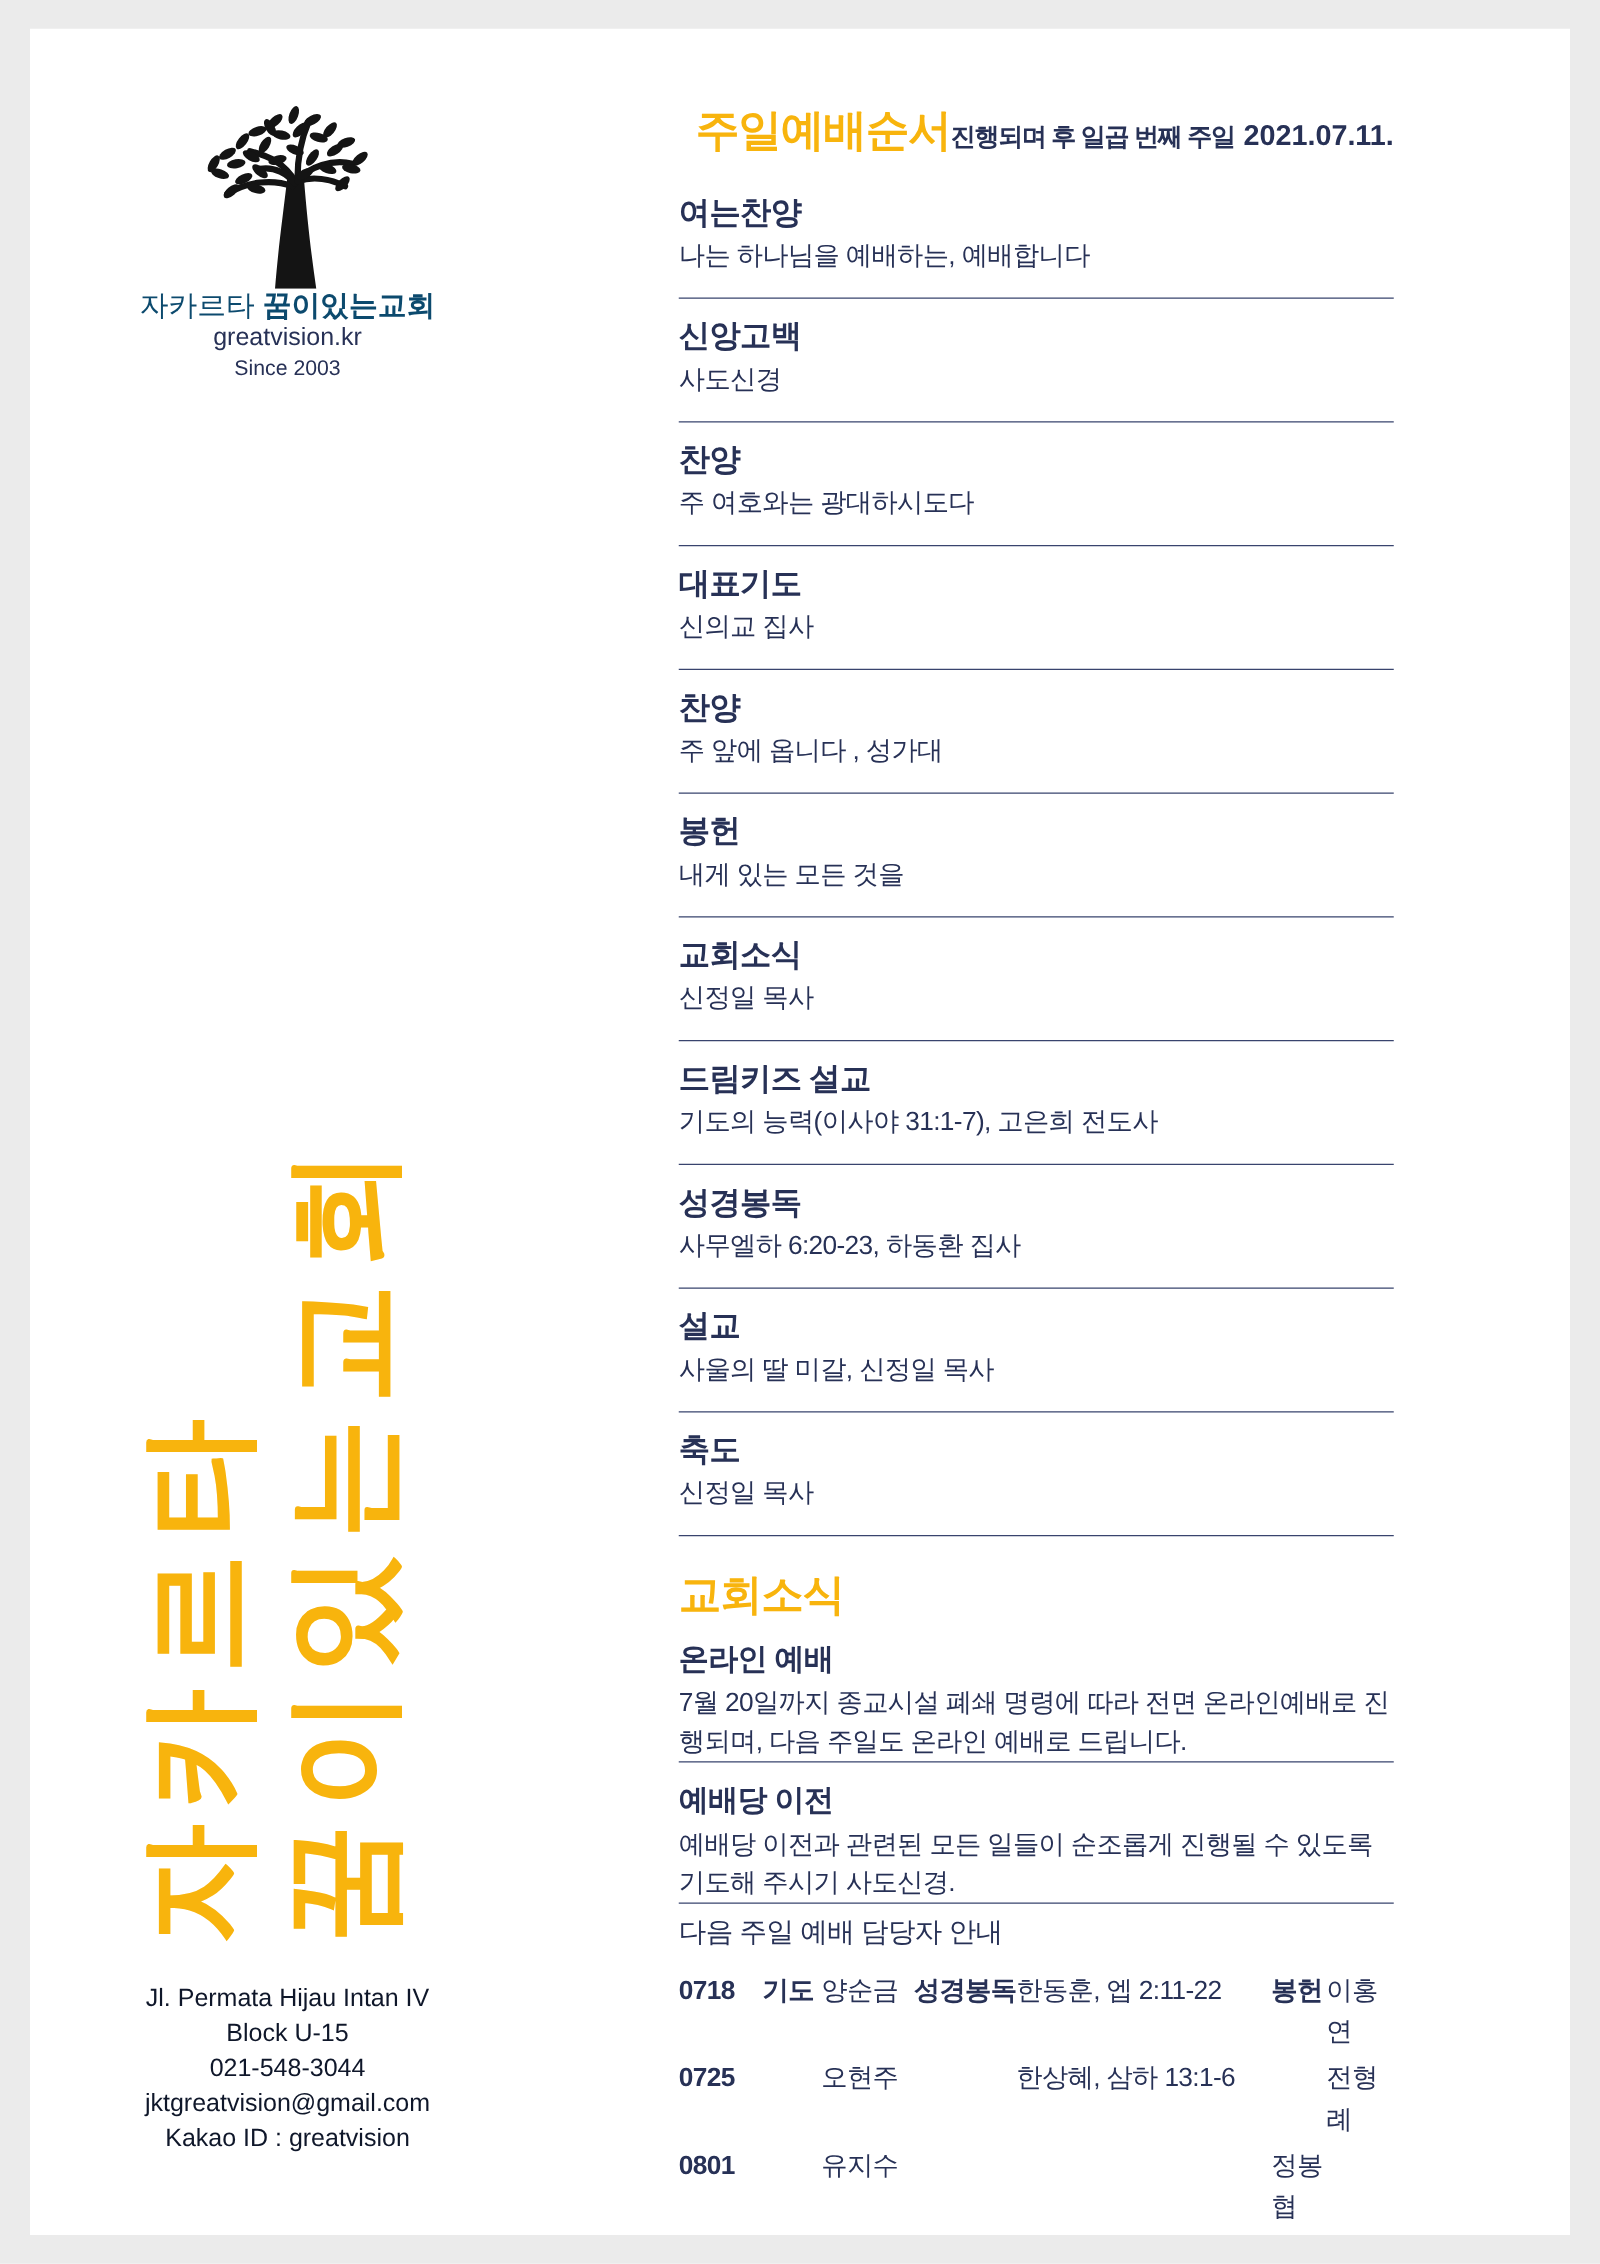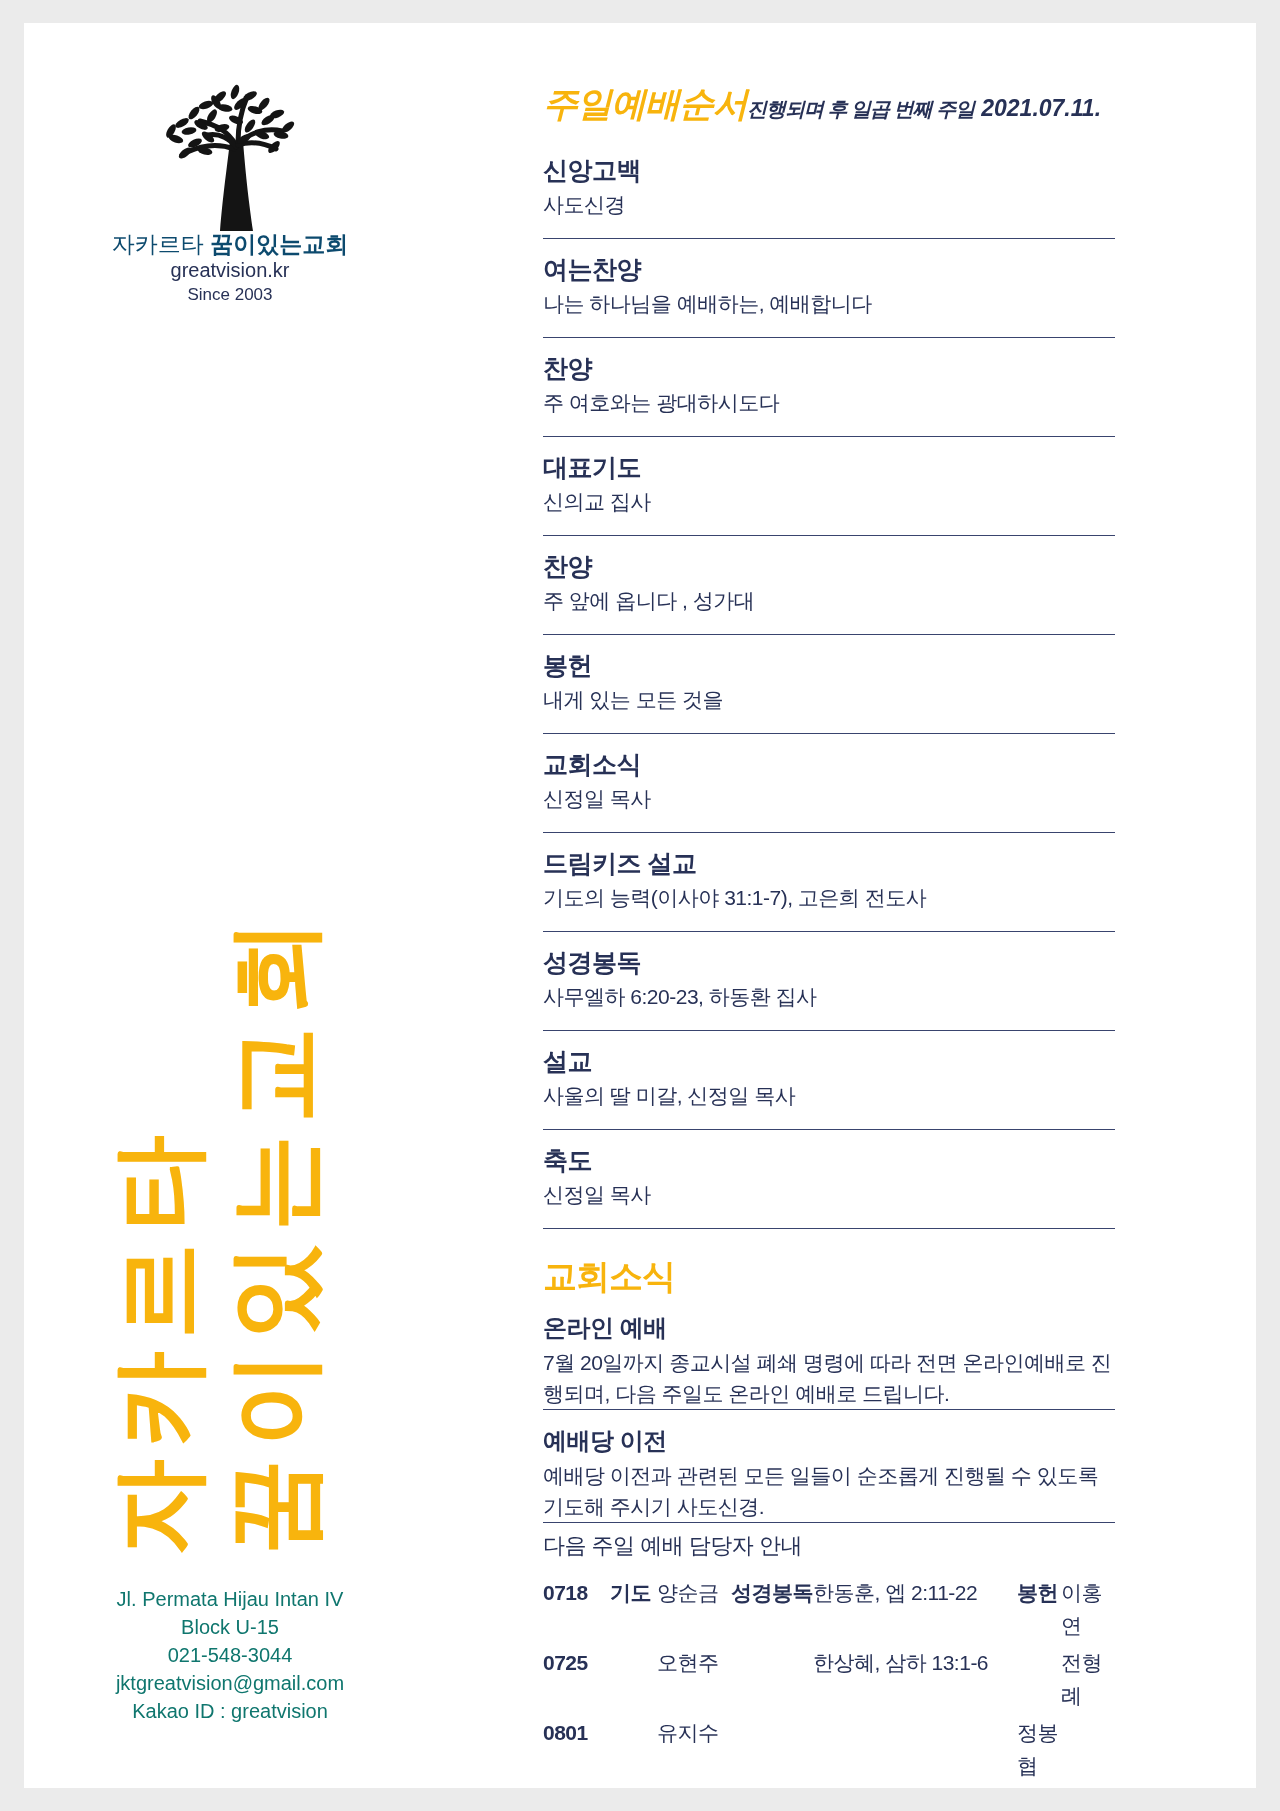--- a/index.html
+++ b/index.html
@@ -33,26 +33,26 @@
   .vtext-inner {
     width:742px; height:232px;
     transform-origin:0 0;
     transform:rotate(-90deg) translateX(-742px);
     font-size:96px; font-weight:800; letter-spacing:12px;
     line-height:116px; color:#f8b40d; white-space:nowrap;
   }
 
   .contact {
     position:absolute; left:46px; top:1562px; width:320px; text-align:center;
-    font-size:20px; line-height:28px; color:#0f766e;
+    font-size:20px; line-height:28px; color:#0f172a;
   }
 
   
   .order-col { position:absolute; left:519px; top:58px; width:572px; }
-  .order-header { display:flex; align-items:baseline; justify-content:flex-start; height:44px; margin-bottom:15px;font-style:italic; }
+  .order-header { display:flex; align-items:baseline; justify-content:flex-end; height:44px; margin-bottom:15px; }
   .order-title { font-size:35px; font-weight:800; color:#f8b40d; letter-spacing:-1px; }
   .order-sub { font-size:20px; font-weight:600; letter-spacing:-1px; color:#273156; white-space:nowrap; }
   .order-date { font-size:23px; font-weight:800; margin-left:7px; letter-spacing:0; }
 
   .wsec { padding:15px 0 19px 0; border-bottom:1px solid #39446e; }
   .wtitle { font-size:25px; font-weight:800; line-height:30px; letter-spacing:-0.5px; }
   .wbody { font-size:21px; line-height:28px; margin-top:6px; letter-spacing:-0.5px; }
 
   .news-heading { font-size:34px; font-weight:800; color:#f8b40d; line-height:42px; margin-top:26px; letter-spacing:-1px; }
   .news-item { padding:16px 0 0 0; border-bottom:1px solid #39446e; }
@@ -145,26 +145,26 @@
   <div class="order-col">
 
     <div class="order-header">
       <div class="order-title">주일예배순서</div>
       <div class="order-sub">
         <span>진행되며 후 일곱 번째 주일</span><span class="order-date">2021.07.11.</span>
       </div>
     </div>
 
     <div class="wsec">
+      <div class="wtitle">여는찬양</div>
+      <div class="wbody">나는 하나님을 예배하는, 예배합니다</div>
+    </div>
+    <div class="wsec">
       <div class="wtitle">신앙고백</div>
       <div class="wbody">사도신경</div>
-    </div>
-    <div class="wsec">
-      <div class="wtitle">여는찬양</div>
-      <div class="wbody">나는 하나님을 예배하는, 예배합니다</div>
     </div>
     <div class="wsec">
       <div class="wtitle">찬양</div>
       <div class="wbody">주 여호와는 광대하시도다</div>
     </div>
     <div class="wsec">
       <div class="wtitle">대표기도</div>
       <div class="wbody">신의교 집사</div>
     </div>
     <div class="wsec">

